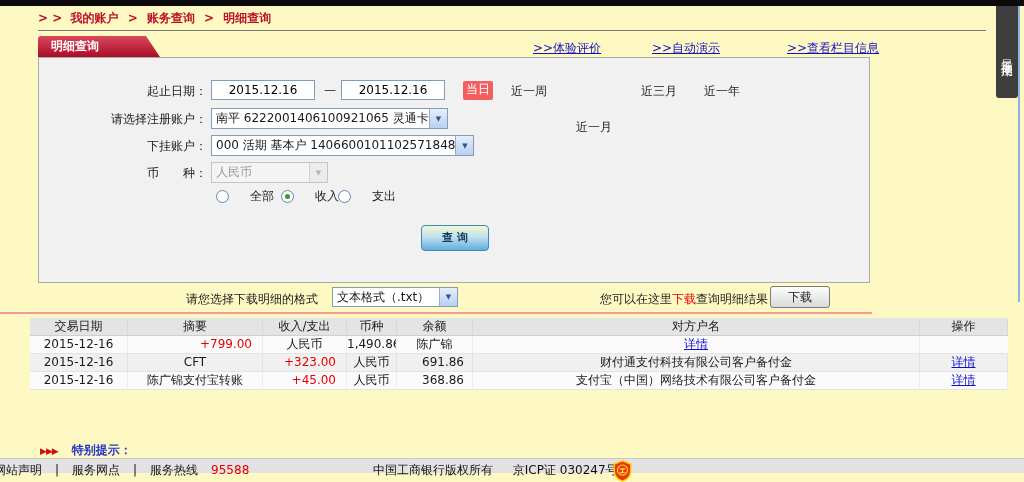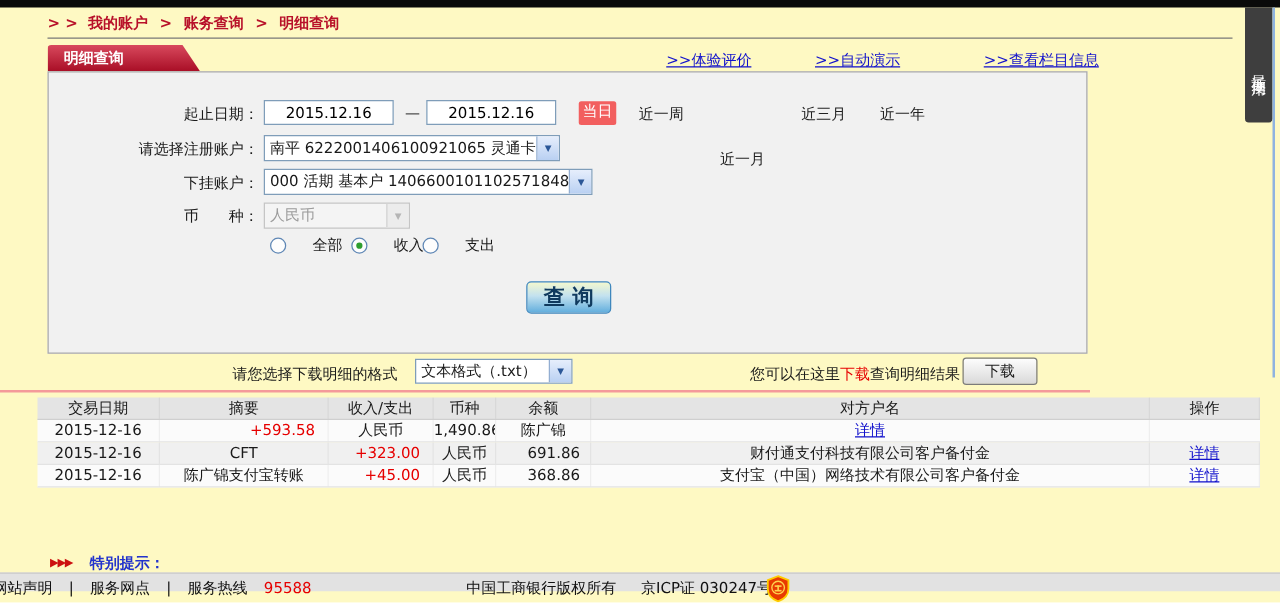--- a/index.html
+++ b/index.html
@@ -48,21 +48,21 @@
   .sel.disabled{background:#f4f4f4;color:#9b9b9b;border-color:#c5c5c5;cursor:default;}
   .sel.disabled .arrow{background:#ececec;color:#b5b5b5;border-left-color:#d2d2d2;}
 
   .radio-opt{position:absolute;display:flex;align-items:center;gap:21px;cursor:pointer;}
   .radio{width:13px;height:13px;border:1px solid #5f87b5;border-radius:50%;background:#fdfdfd;
          position:relative;box-sizing:border-box;}
   .radio.checked::after{content:"";position:absolute;left:3px;top:3px;width:5px;height:5px;
          border-radius:50%;background:#2f9e2f;}
 
   .query-btn{position:absolute;left:382px;top:167px;width:68px;height:26px;
-         border:1px solid #3f87bd;border-radius:4px;color:#103a5e;font-weight:bold;font-size:17px;
+         border:1px solid #3f87bd;border-radius:4px;color:#103a5e;font-weight:bold;font-size:11px;
          background:linear-gradient(180deg,#f3f8cf 0%,#c2e1ef 45%,#62aedd 100%);
          text-align:center;line-height:24px;cursor:pointer;box-sizing:border-box;}
 
   .dl-label{left:186px;top:291px;}
   .dl-sel{left:332px;top:287px;width:126px;}
   .dl-hint{left:600px;top:291px;}
   .dl-hint .hot{color:#e60000;}
   .dl-btn{left:770px;top:286px;width:60px;height:22px;border:1px solid #7b7b7b;border-radius:3px;
          background:linear-gradient(#fdfdfd,#d9d9d9);text-align:center;line-height:20px;
          cursor:pointer;box-sizing:border-box;}
@@ -183,21 +183,21 @@
       <div class="tcell">交易日期</div>
       <div class="tcell">摘要</div>
       <div class="tcell">收入/支出</div>
       <div class="tcell">币种</div>
       <div class="tcell">余额</div>
       <div class="tcell">对方户名</div>
       <div class="tcell">操作</div>
     </div>
     <div class="trow odd">
       <div class="tcell">2015-12-16</div>
-      <div class="tcell amount">+593.58</div>
+      <div class="tcell amount">+799.00</div>
       <div class="tcell">人民币</div>
       <div class="tcell balance">1,490.86</div>
       <div class="tcell">陈广锦</div>
       <div class="tcell"><a class="detail-link">详情</a></div>
     </div>
     <div class="trow even">
       <div class="tcell">2015-12-16</div>
       <div class="tcell">CFT</div>
       <div class="tcell amount">+323.00</div>
       <div class="tcell">人民币</div>

